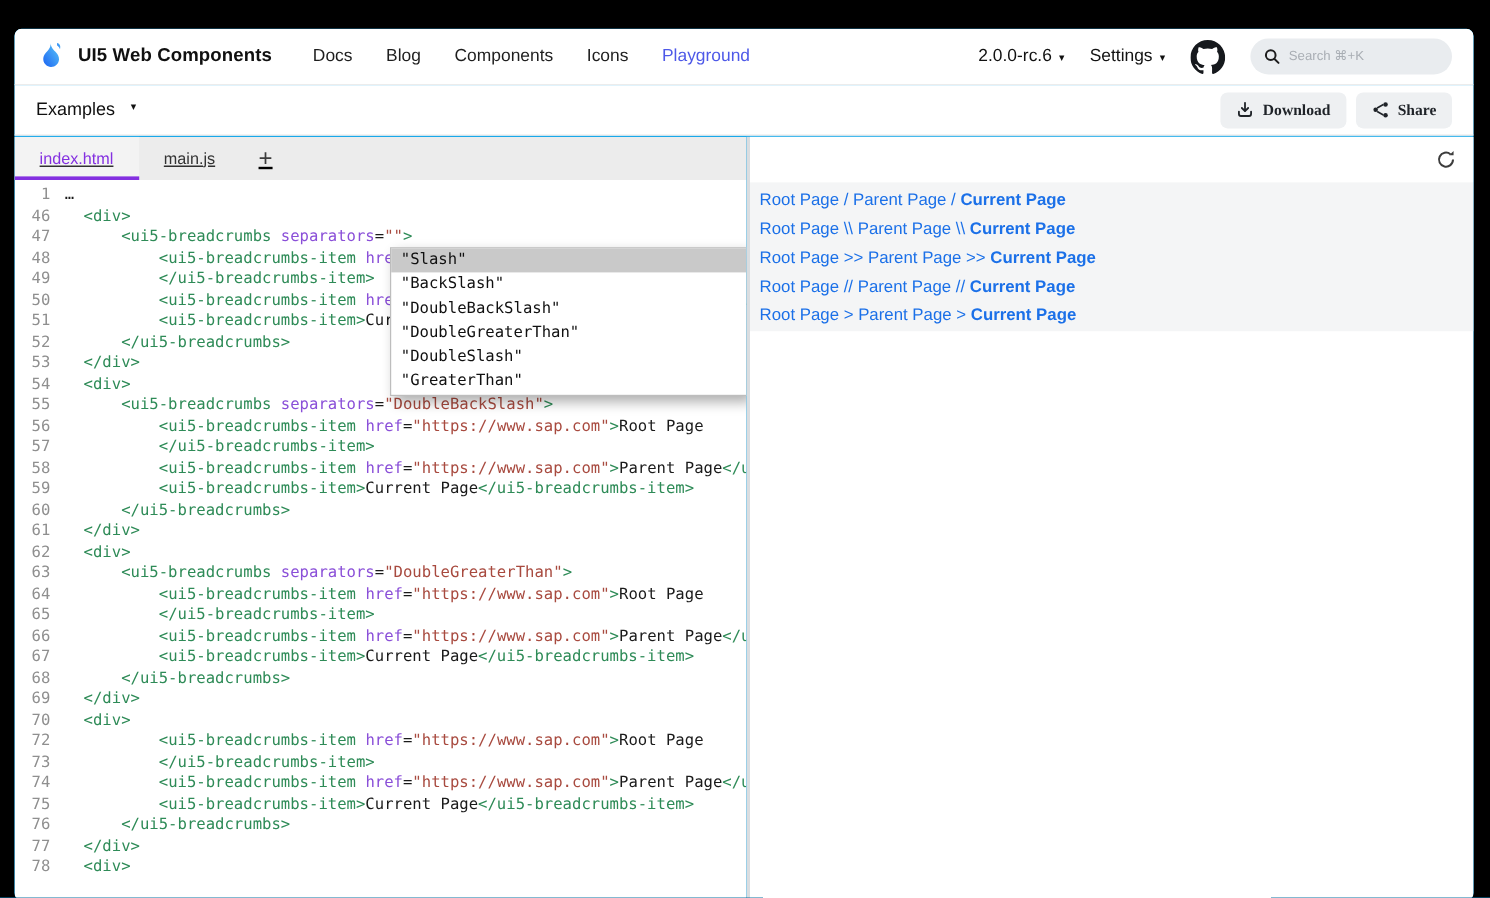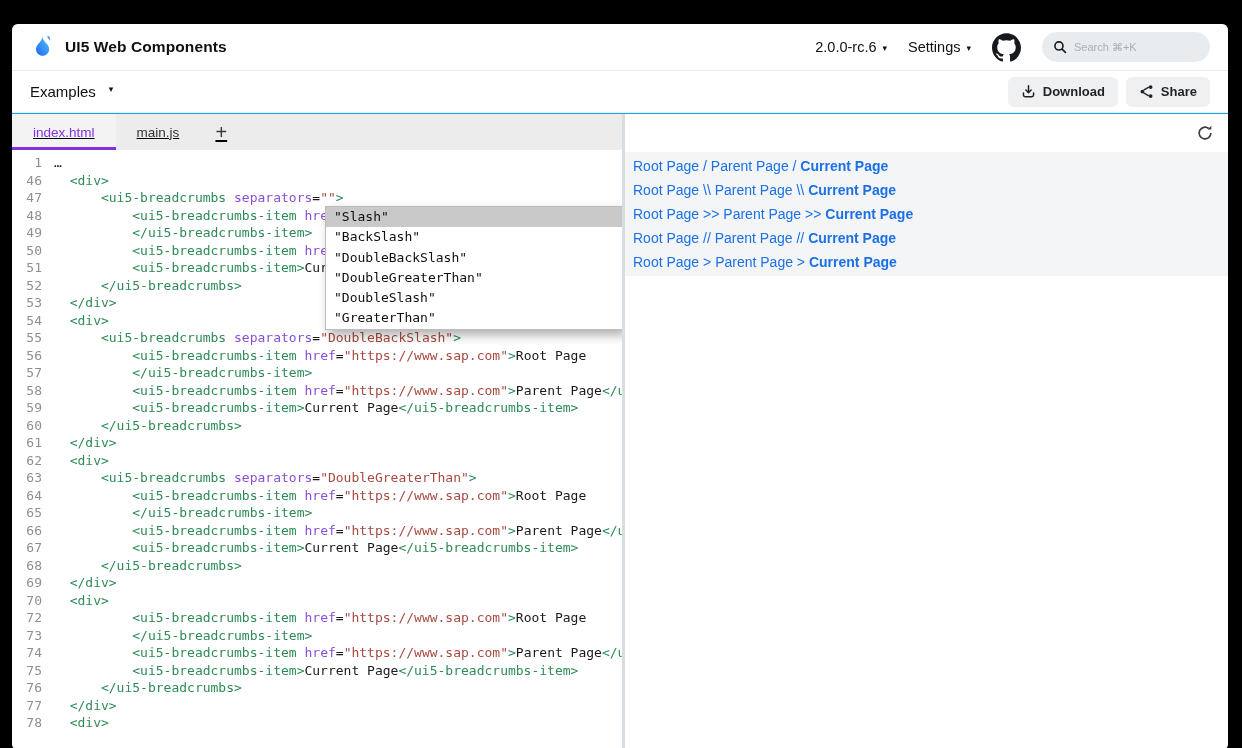--- a/index.html
+++ b/index.html
@@ -59,21 +59,21 @@
     background: #fff;
   }
   .examples { display: flex; gap: 13px; font-size: 15px; color: #101010; cursor: pointer; }
   .tb-right { margin-left: auto; display: flex; gap: 8px; }
   .btn {
     height: 30px; border: 0; border-radius: 6px;
     background: var(--btnbg);
     display: flex; align-items: center; gap: 7px;
     padding: 0 13px;
     font-size: 13px; font-weight: 700; color: #1f2328;
-    font-family: Liberation Sans, sans-serif;
+    font-family: Liberation Serif, serif;
     cursor: pointer;
   }
   .btn svg { width: 15px; height: 15px; }
   
   .main { position: absolute; top: 90px; bottom: 0; left: 0; right: 0; display: flex; }
   .editor { width: 610px; flex: none; display: flex; flex-direction: column; overflow: hidden; }
   .tabbar { height: 36px; background: #ececec; display: flex; align-items: stretch; flex: none; text-decoration: underline; }
   .tab {
     padding: 0 21px; display: flex; align-items: center;
     font-size: 13.5px; color: #333; position: relative; cursor: pointer;
@@ -138,20 +138,27 @@
           <linearGradient id="flameG" x1="0" y1="1" x2="1" y2="0">
             <stop offset="0" stop-color="#1c64f2"></stop>
               <stop offset="1" stop-color="#5bc8f8"></stop>
           </linearGradient>
         </defs>
         <path fill="url(#flameG)" d="M14.8 2.5c.6 4.3-2.3 7-4.5 9.6-2 2.4-3.2 4.7-2.8 7.6.5 3.9 3.8 7 7.8 7.1 4.4.1 8.1-3.3 8.3-7.7.1-2.8-1.1-5-3-7.1-2.2-2.5-5.1-4.9-5.8-9.5z"></path>
         <path fill="url(#flameG)" d="M21.6 4.6c1.4 1.2 2.5 2.4 3 4 .5-1.7.6-3.7-.8-5.2-.8-.8-1.5-1-2.2-1.2z"></path>
       </svg>
       <span class="brand-name">UI5 Web Components</span>
     </div>
+    <nav class="nav">
+        <a class="nav-link">Docs</a>
+        <a class="nav-link">Blog</a>
+        <a class="nav-link">Components</a>
+        <a class="nav-link">Icons</a>
+        <a class="nav-link active">Playground</a>
+      </nav>
     <div class="hdr-right">
       <div class="drop">
         <span>2.0.0-rc.6</span>
         <span class="caret">▾</span>
       </div>
       <div class="drop">
         <span>Settings</span>
         <span class="caret">▾</span>
       </div>
       <div class="gh">

